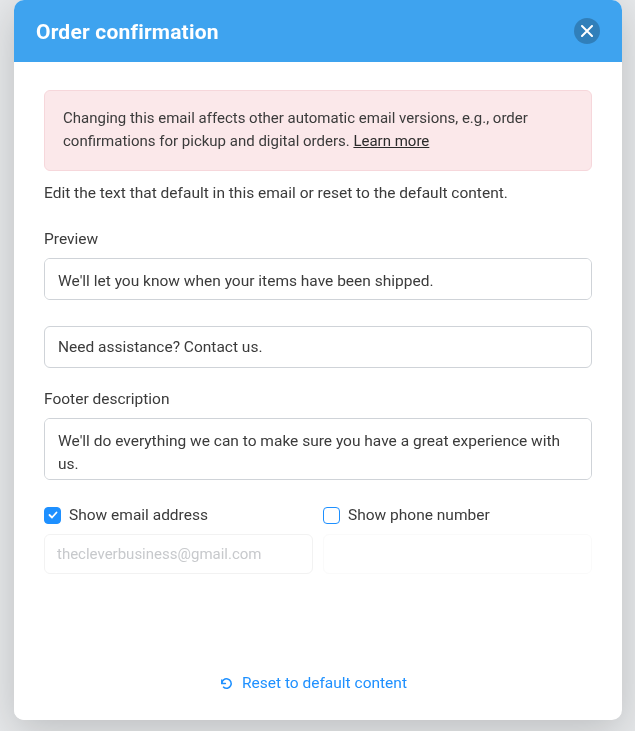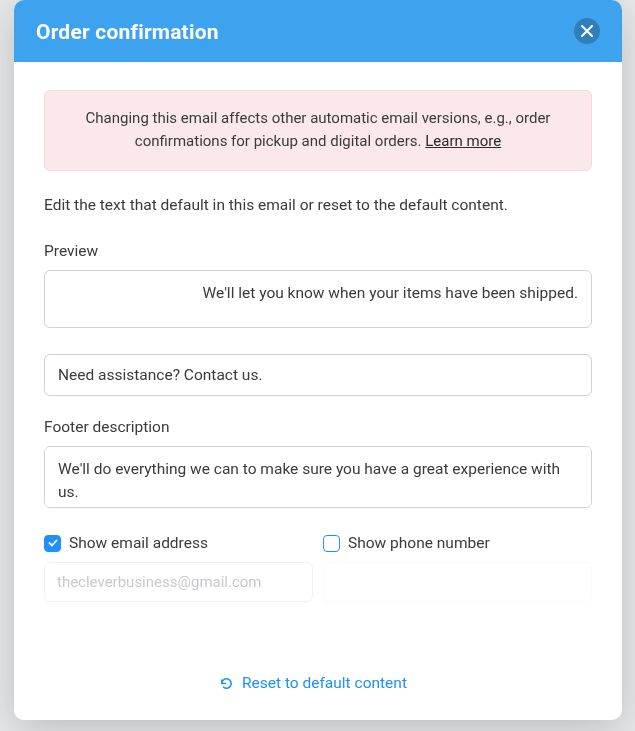--- a/index.html
+++ b/index.html
@@ -45,22 +45,21 @@
   .modal-body::-webkit-scrollbar-thumb { background: #cfd2d6; border-radius: 5px; }
   .modal-body::-webkit-scrollbar-track { background: #f4f5f7; }
   .alert {
     background: #fbe8ea;
     border: 1px solid #f6d7db;
     color: #3b3b3b;
     border-radius: 6px;
     padding: 16px 18px;
     font-size: 15px;
     line-height: 1.55;
-    margin-bottom: 24px;
-    text-align: center;
+    margin-bottom: 12px;
   }
   .alert a { color: #2b2b2b; text-decoration: underline; cursor: pointer; }
   .intro {
     color: #3b3b3b;
     font-size: 15.5px;
     margin-bottom: 26px;
     line-height: 1.4;
   }
   .field { margin-bottom: 22px; }
   .field-label-row { display: flex; justify-content: space-between; align-items: baseline; margin-bottom: 10px; }
@@ -71,21 +70,21 @@
     border: 1px solid #cfd3d8;
     border-radius: 6px;
     padding: 11px 13px;
     font-size: 15.5px;
     color: #3b3b3b;
     font-family: inherit;
     outline: none;
     background: #fff;
   }
   .textarea { resize: none; line-height: 1.45; }
-  .textarea.subtitle { height: 58px; text-align: right; }
+  .textarea.subtitle { height: 42px; }
   .textarea.footerdesc { height: 62px; }
   .checkbox-row {
     display: flex;
     gap: 10px;
     margin-top: 6px;
   }
   .checkbox-col { flex: 1; }
   .check-line { display: flex; align-items: center; gap: 8px; margin-bottom: 10px; }
   .chk {
     width: 17px; height: 17px;

